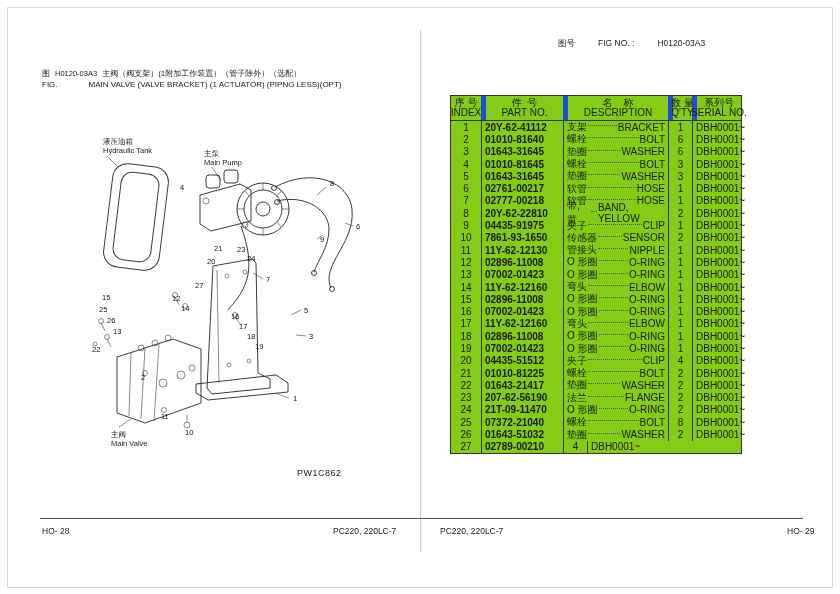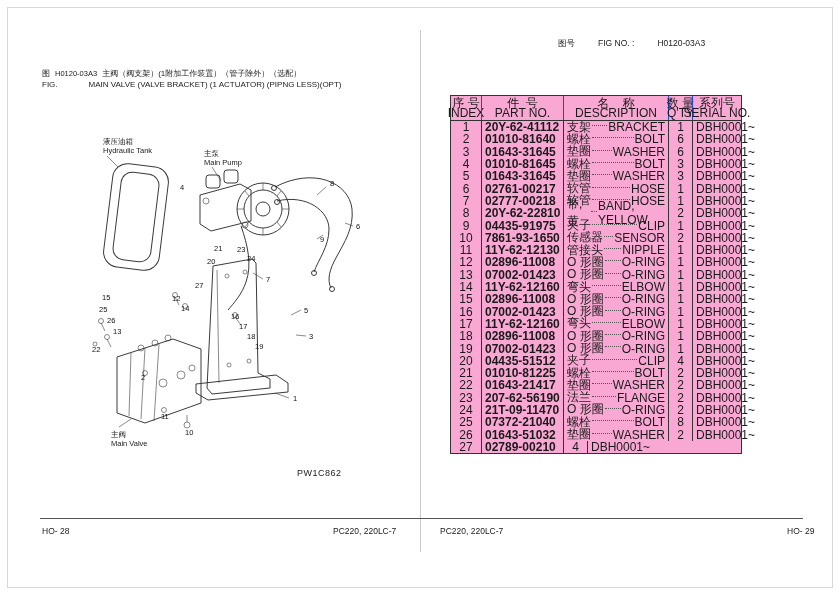--- a/index.html
+++ b/index.html
@@ -23,26 +23,26 @@
   .diagram { position:absolute; left:55px; top:125px; width:420px; height:370px; }
   .ln { fill:none; stroke:#3a3a3a; stroke-width:1; }
   .lnthin { fill:none; stroke:#3a3a3a; stroke-width:0.6; }
   .dlabel { font-size:7.5px; fill:#1a1a1a; }
   .callout { font-size:7.5px; fill:#111111; }
   .drawing-code { position:absolute; left:297px; top:468px; font-size:9px; letter-spacing:0.5px; }
 
   
   .figno-line { position:absolute; left:558px; top:38px; font-size:8.5px; display:flex; gap:23px; white-space:pre; }
 
-  .parts-table { position:absolute; left:450px; top:95px; width:292px; border:1px solid #333; font-size:12px; background:#f9a8d4; }
+  .parts-table { position:absolute; left:450px; top:95px; width:292px; border:1px solid #333; font-size:10px; background:#84cc16; }
   .thead { display:flex; border-bottom:1px solid #333; }
   .hc { display:flex; flex-direction:column; justify-content:center; align-items:center;
         padding:2px 0; line-height:10px; text-align:center; }
   .hc span { white-space:pre; }
-  .hc + .hc { border-left:1px solid #1d4ed8; }
+  .hc + .hc { border-left:5px solid #1d4ed8; }
   .w-idx { width:30px; } .w-part { width:82px; } .w-desc { flex:1; } .w-qty { width:24px; } .w-ser { width:49px;align-items:center; }
   .trow { display:flex; height:12.3px; align-items:stretch; }
   .trow .c { display:flex; align-items:center; }
   .trow .c + .c { border-left:1px solid #333; }
   .c.w-idx { justify-content:center; }
   .c.w-part { padding-left:3px;font-weight:bold; }
   .c.w-desc { padding:0 3px; }
   .c.w-desc .leader { flex:1; border-bottom:1px dotted #555; margin:0 1px 3px; min-width:6px; }
   .c.w-qty { justify-content:center; }
   .c.w-ser { padding-left:3px; }

